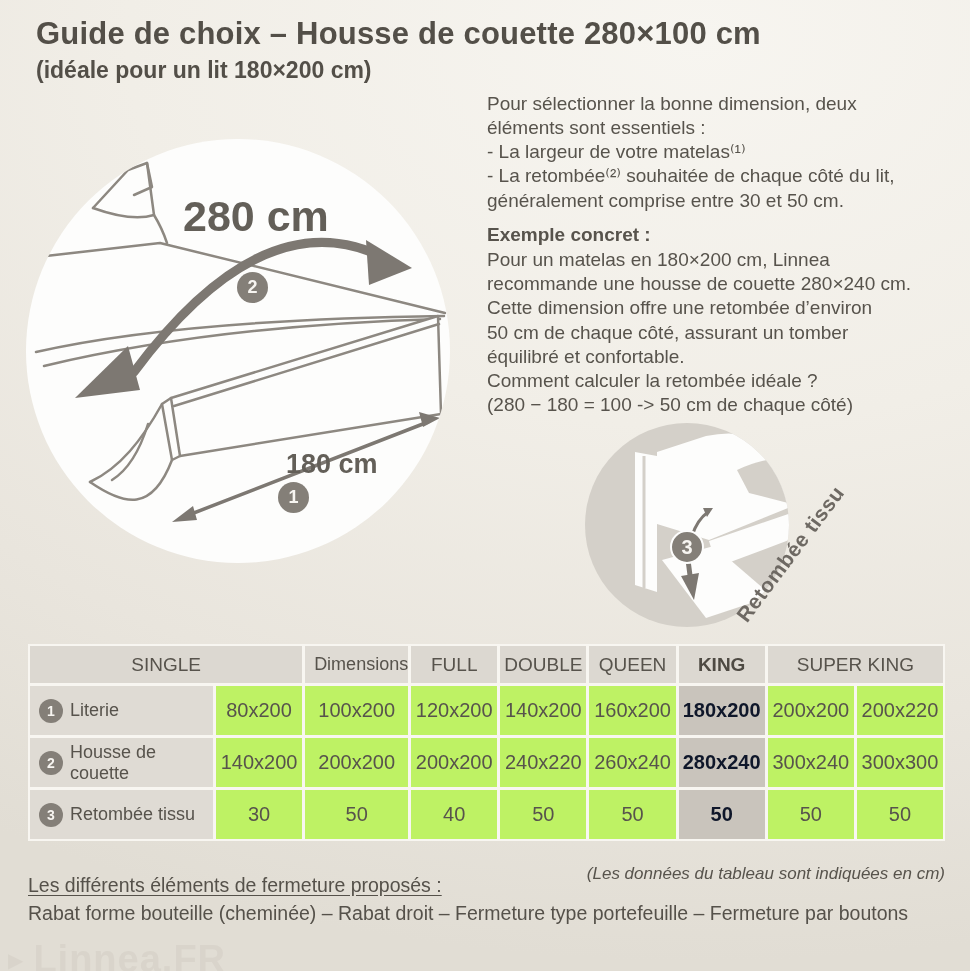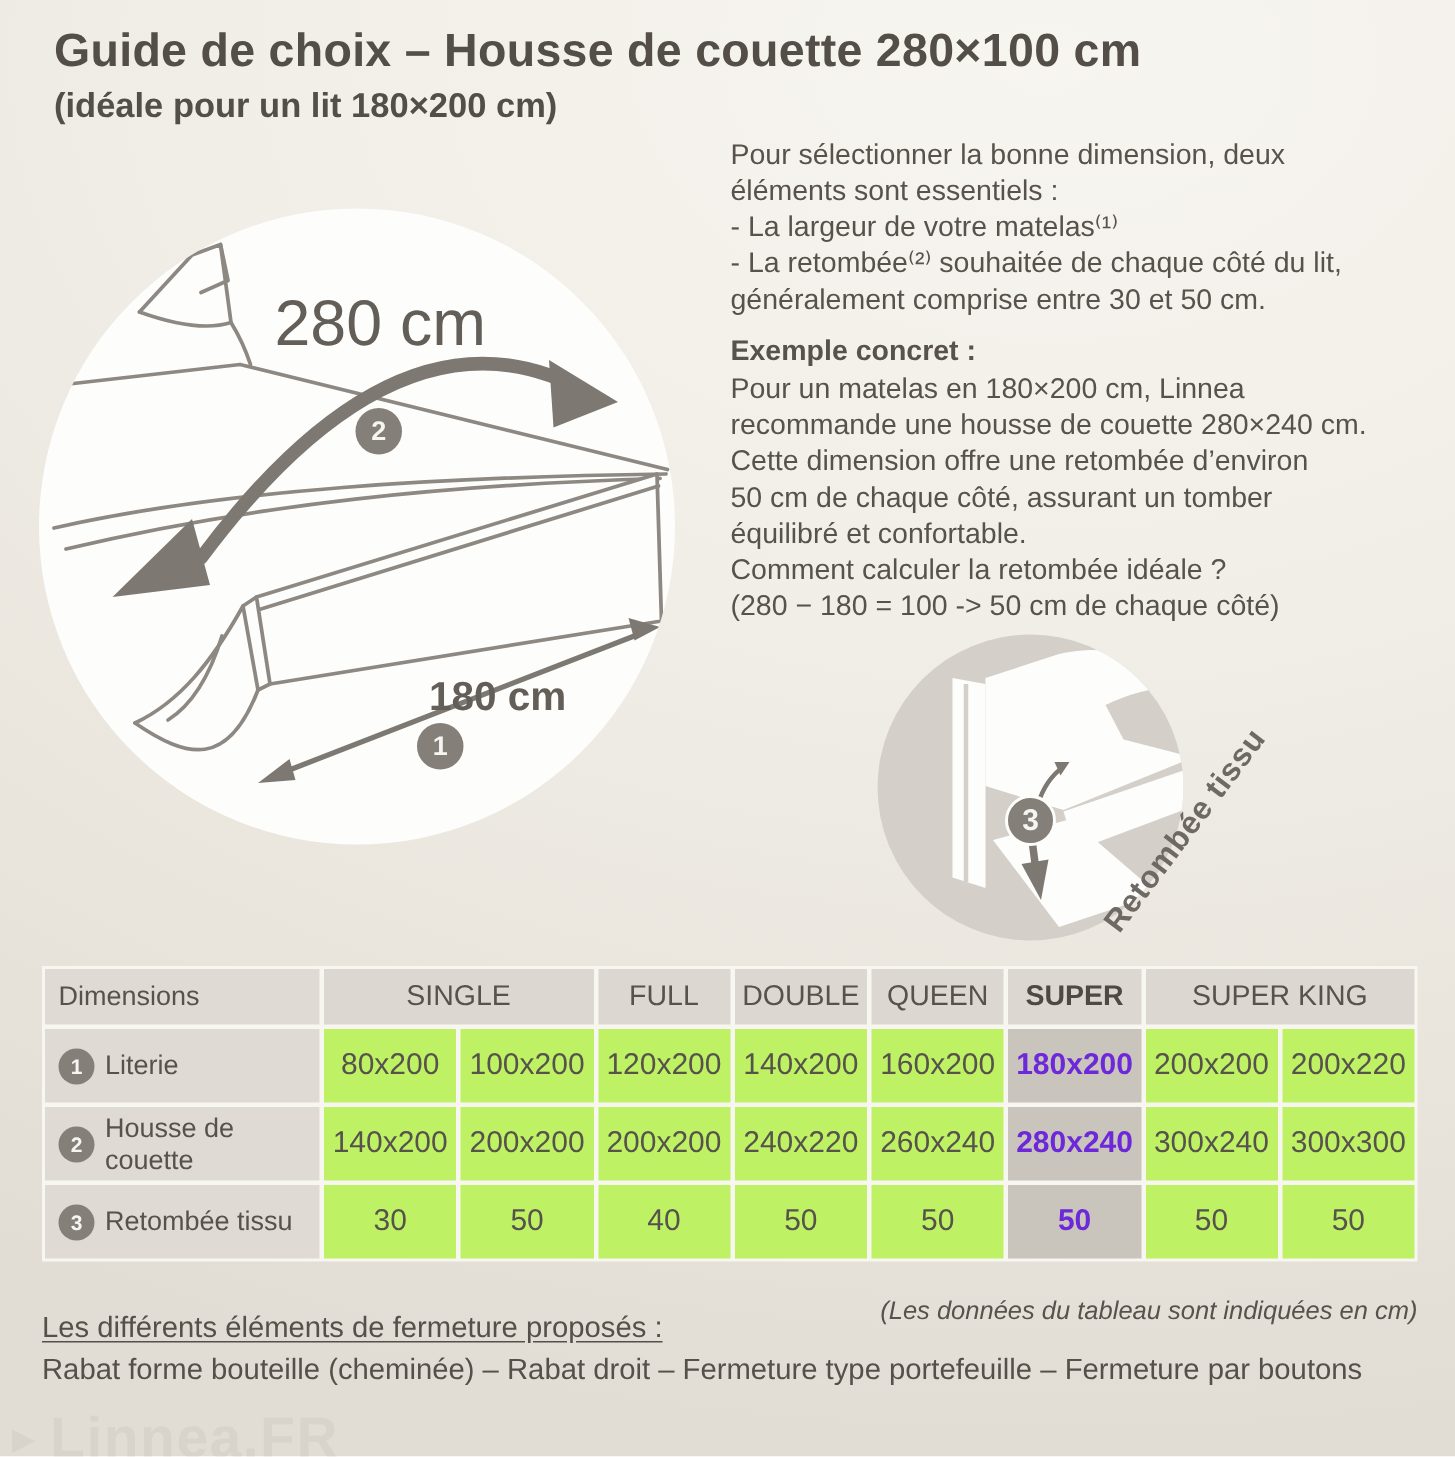--- a/index.html
+++ b/index.html
@@ -10,21 +10,21 @@
     background:radial-gradient(140% 95% at 72% 4%, #f7f5f0 0%, #f1eee7 42%, #e9e5dd 75%, #e1ddd4 100%);
   }
   .abs{position:absolute;}
   .preline{white-space:pre-line;}
   .title{left:36px; top:16px; font-size:31px; font-weight:600; color:#534f48; letter-spacing:.2px;}
   .subtitle{left:36px; top:57px; font-size:23px; font-weight:600; color:#534f48;}
   .intro{left:487px; top:92px; width:470px; font-size:19px; line-height:1.27; color:#57534c;}
   .example{left:487px; top:223px; width:470px; font-size:19px; line-height:1.27; color:#57534c;}
   .example .hd{font-weight:700; margin-bottom:1px;}
   svg{pointer-events:none;}
-  .dim-big{left:183px; top:192px; font-size:43px; font-weight:400; color:#635f58;}
+  .dim-big{left:183px; top:192px; font-size:43px; font-weight:700; color:#635f58;}
   .dim-small{left:286px; top:449px; font-size:27px; font-weight:700; color:#635f58;}
   .badge{
     display:flex; align-items:center; justify-content:center;
     background:#847f78; color:#f7f5f1; border-radius:50%;
     font-weight:700;
   }
   .badge.b1{left:278px; top:482px; width:31px; height:31px; font-size:18px;}
   .badge.b2{left:237px; top:272px; width:31px; height:31px; font-size:18px;}
   .badge.b3{left:670px; top:530px; width:34px; height:34px; font-size:20px; border:2px solid #fdfdfc; box-sizing:border-box;}
   .drop-label{
@@ -43,21 +43,21 @@
   }
   .cell{
     background:#bef264; display:flex; align-items:center; justify-content:center;
     font-size:20px; color:#57534c;
   }
   .cell.hdr{font-size:19px; background:#dcd8d1;}
   .cell.hdr.king{font-weight:700; color:#4e4a43;}
   .cell.span2{grid-column:span 2;}
   .cell.labelc{justify-content:flex-start; padding-left:9px; background:#dfdbd4; font-size:18px; gap:7px;}
   .cell.labelc .badge{width:24px; height:24px; font-size:14px; flex:0 0 24px;}
-  .cell.hl{background:#c9c4bc; color:#6d28d9; font-weight:600;}
+  .cell.hl{background:#c9c4bc; color:#0f172a; font-weight:600;}
   .table-note{right:25px; top:864px; font-size:17px; font-style:italic; color:#57534c;}
   .closures-hd{left:28px; top:874px; font-size:19.5px; color:#55514a;
     text-decoration:underline; text-underline-offset:3px;}
   .closures-ls{left:28px; top:902px; font-size:19.5px; color:#55514a; width:930px;}
   .watermark{left:8px; top:938px; display:flex; align-items:center; gap:10px;
     color:#d9d4cb; font-weight:600;}
   .watermark .tri{font-size:20px; line-height:1;}
   .watermark .wm-text{font-size:38px; letter-spacing:1px;}
 </style>
 </head>
@@ -143,26 +143,26 @@
 
   <div class="abs dim-big">280 cm</div>
   <div class="abs badge b2">2</div>
   <div class="abs dim-small">180 cm</div>
   <div class="abs badge b1">1</div>
   <div class="abs badge b3">3</div>
   <div class="abs drop-label">Retombée tissu</div>
 
   <div class="abs size-table">
 
+    <div class="cell hdr span2">SINGLE</div>
     <div class="cell hdr labelc">Dimensions</div>
-    <div class="cell hdr span2">SINGLE</div>
     <div class="cell hdr">FULL</div>
     <div class="cell hdr">DOUBLE</div>
     <div class="cell hdr">QUEEN</div>
-    <div class="cell hdr king">SUPER</div>
+    <div class="cell hdr king">KING</div>
     <div class="cell hdr span2">SUPER KING</div>
 
     <div class="cell labelc">
       <span class="badge">1</span>
       <span>Literie</span>
     </div>
     <div class="cell">80x200</div>
     <div class="cell">100x200</div>
     <div class="cell">120x200</div>
     <div class="cell">140x200</div>

